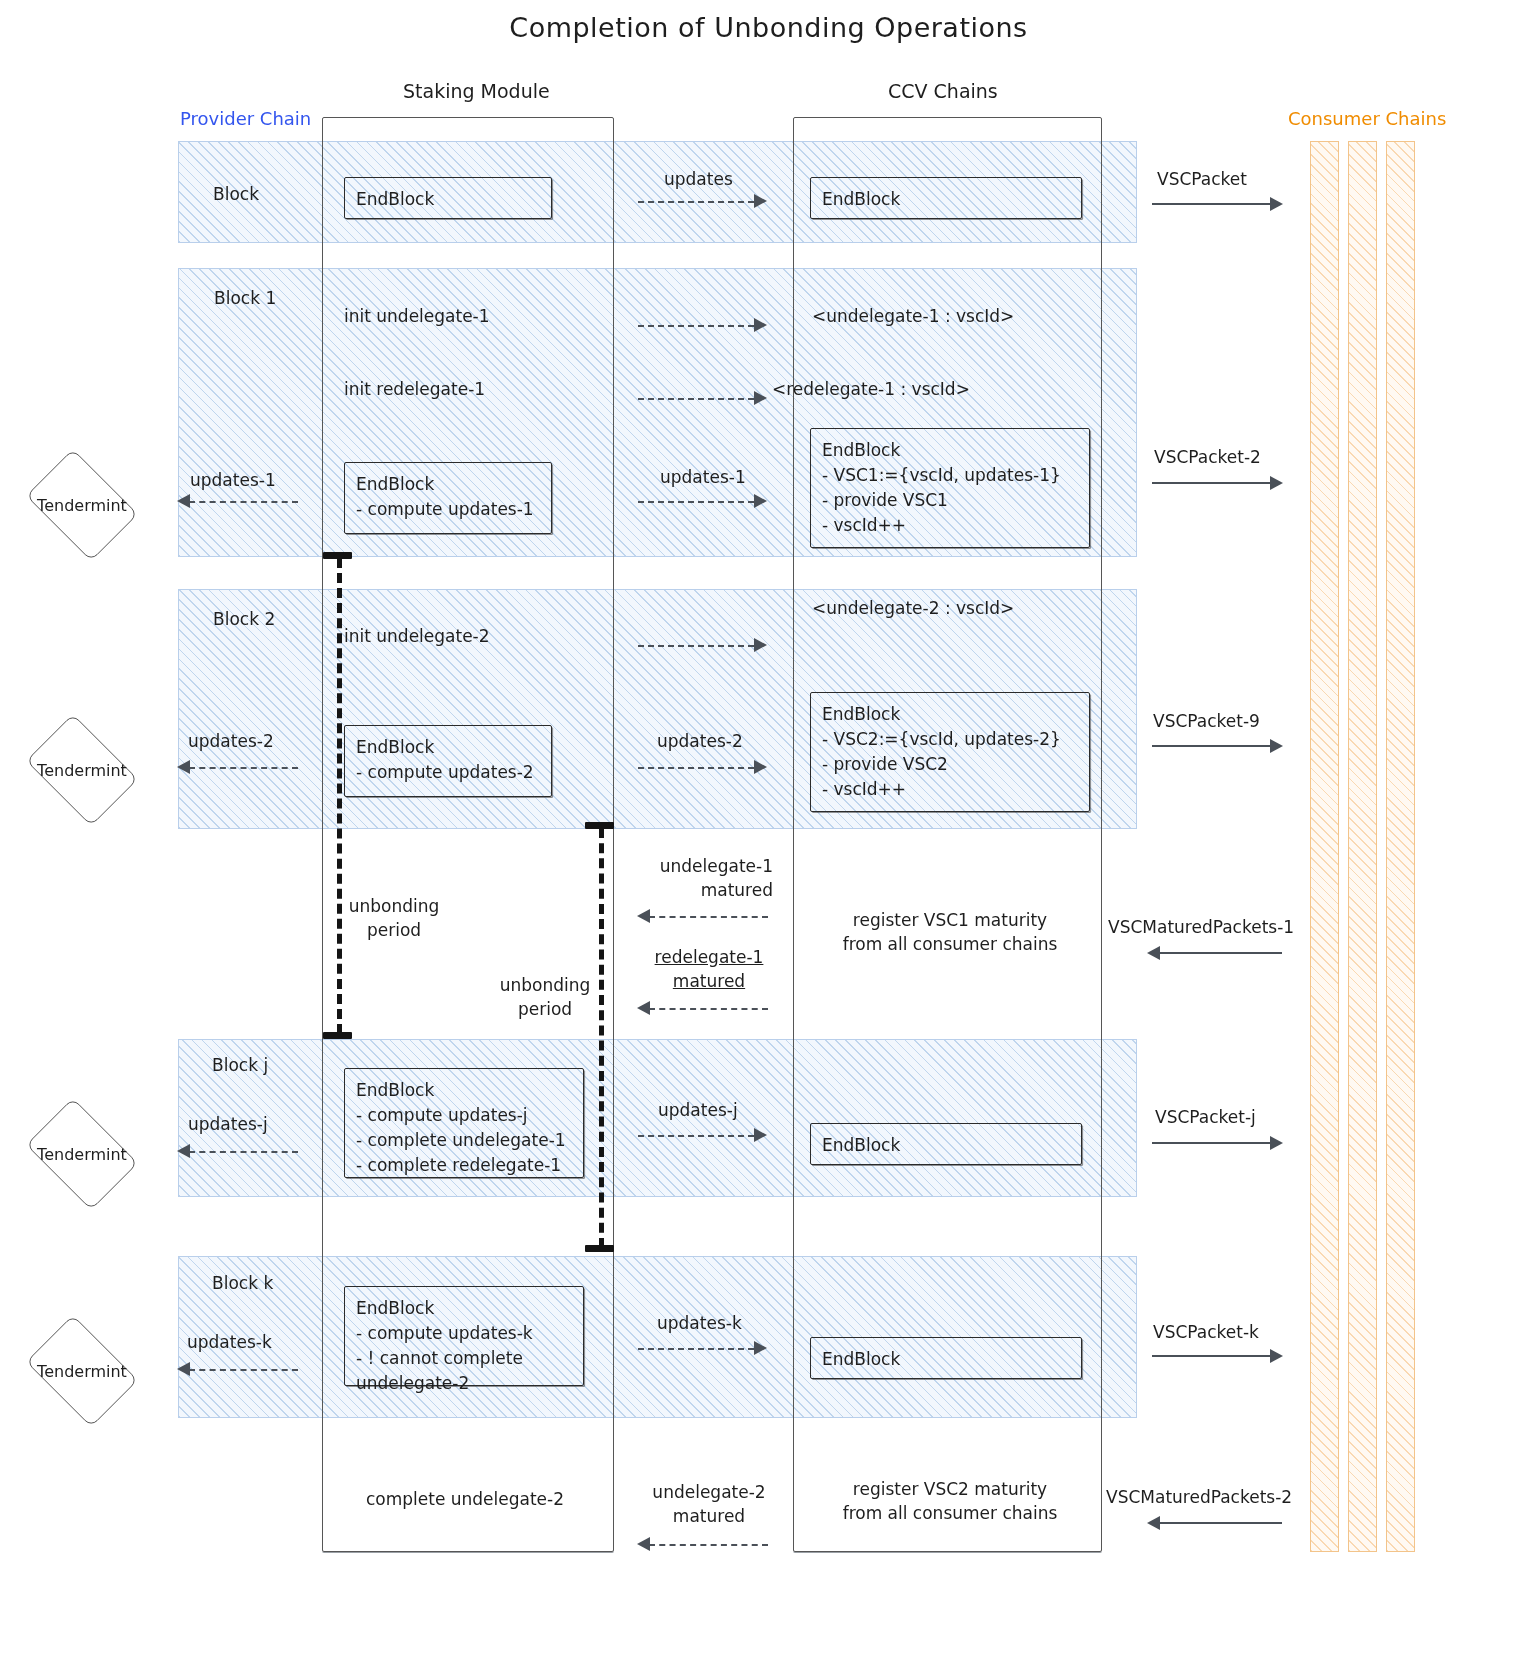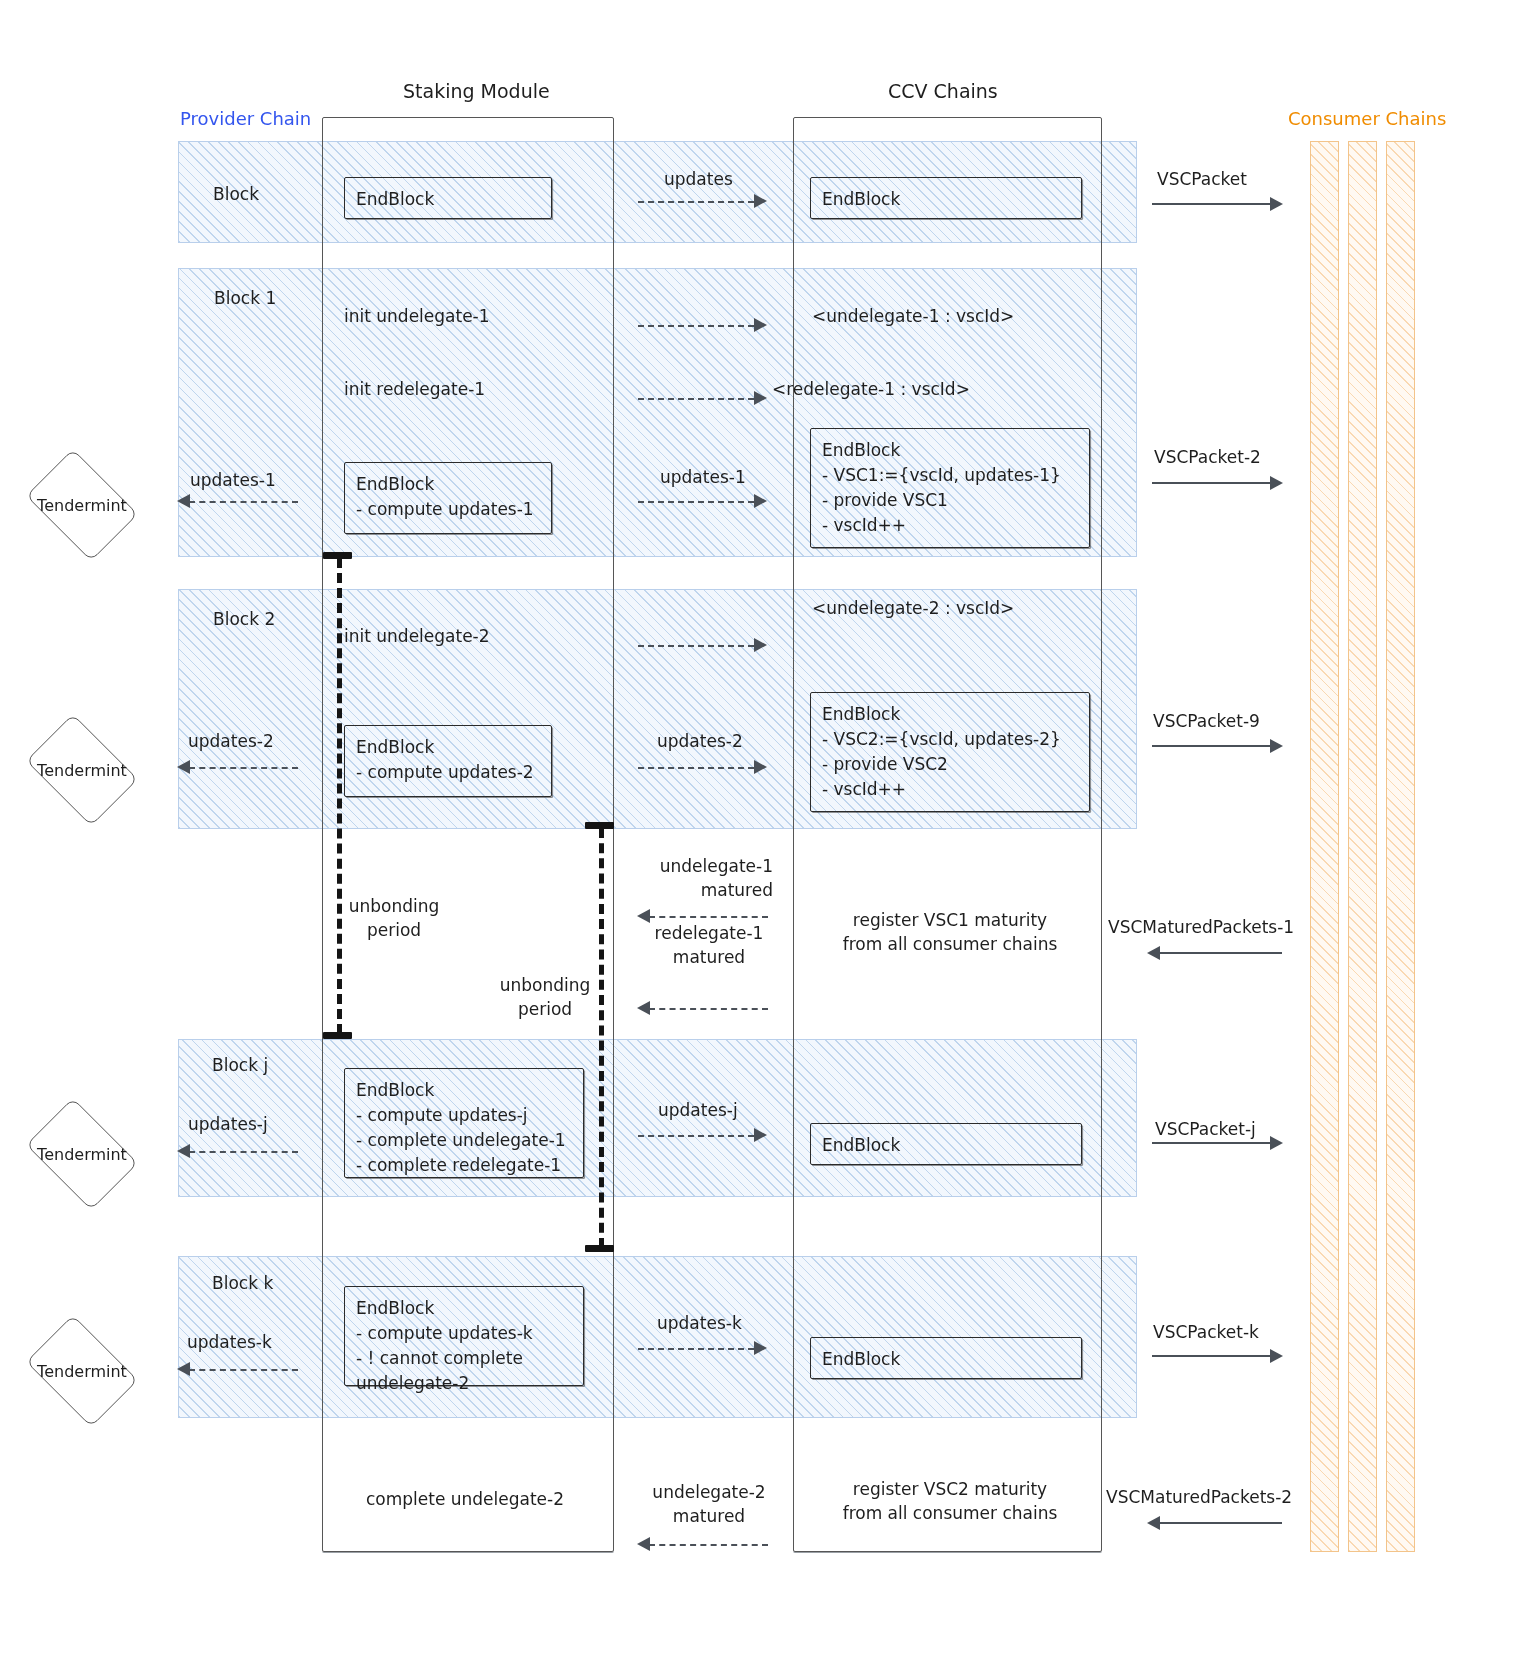--- a/index.html
+++ b/index.html
@@ -80,20 +80,21 @@
 
   
   .vbar{position:absolute;width:0;border-left:5px dashed #141414;}
   .vcap{position:absolute;height:7px;background:#141414;border-radius:1px;}
 </style>
 </head>
 <body>
 
 <div id="stage">
 
+  <div id="title" class="hand">Completion of Unbonding Operations</div>
 
   <div class="lane-label hand" style="left:403px;top:80px;">Staking Module</div>
   <div class="lane-label hand" style="left:888px;top:80px;">CCV Chains</div>
   <div id="provider-chain-label" class="hand">Provider Chain</div>
   <div id="consumer-chains-label" class="hand">Consumer Chains</div>
 
   <div class="band" style="left:178px;top:141px;width:957px;height:100px;"></div>
   <div class="band" style="left:178px;top:268px;width:957px;height:287px;"></div>
   <div class="band" style="left:178px;top:589px;width:957px;height:238px;"></div>
   <div class="band" style="left:178px;top:1039px;width:957px;height:156px;"></div>
@@ -221,21 +222,21 @@
   <div class="txt hand c" style="left:495px;top:973px;width:100px;">unbonding
 period</div>
 
   <div class="txt hand c" style="left:645px;top:854px;width:128px;text-align:right;">undelegate-1
 matured</div>
   <div class="arrow dashed left" style="left:638px;top:908px;width:130px;">
     <div class="shaft" style="left:11px;right:0;"></div>
     <div class="head"></div>
   </div>
 
-  <div class="txt hand c" style="left:645px;top:921px;width:128px;">redelegate-1
+  <div class="txt hand c" style="left:645px;top:945px;width:128px;text-decoration:underline;">redelegate-1
 matured</div>
   <div class="arrow dashed left" style="left:638px;top:1000px;width:130px;">
     <div class="shaft" style="left:11px;right:0;"></div>
     <div class="head"></div>
   </div>
 
   <div class="txt hand c" style="left:810px;top:908px;width:280px;">register VSC1 maturity
 from all consumer chains</div>
 
   <div class="txt hand" style="left:1108px;top:915px;">VSCMaturedPackets-1</div>
@@ -253,21 +254,21 @@
   <div class="note hand" style="left:344px;top:1068px;width:240px;height:110px;">EndBlock
 - compute updates-j
 - complete undelegate-1
 - complete redelegate-1</div>
   <div class="txt hand" style="left:658px;top:1098px;">updates-j</div>
   <div class="arrow dashed right" style="left:638px;top:1127px;width:128px;">
     <div class="shaft" style="left:0;right:12px;"></div>
     <div class="head"></div>
   </div>
   <div class="note hand" style="left:810px;top:1123px;width:272px;height:42px;">EndBlock</div>
-  <div class="txt hand" style="left:1155px;top:1105px;margin-top:12px;">VSCPacket-j</div>
+  <div class="txt hand" style="left:1155px;top:1105px;">VSCPacket-j</div>
   <div class="arrow right" style="left:1152px;top:1135px;width:130px;">
     <div class="shaft" style="left:0;right:11px;"></div>
     <div class="head"></div>
   </div>
 
   <div class="txt hand" style="left:212px;top:1271px;">Block k</div>
   <div class="txt hand" style="left:187px;top:1330px;">updates-k</div>
   <div class="arrow dashed left" style="left:178px;top:1361px;width:120px;">
     <div class="shaft" style="left:11px;right:0;"></div>
     <div class="head"></div>

